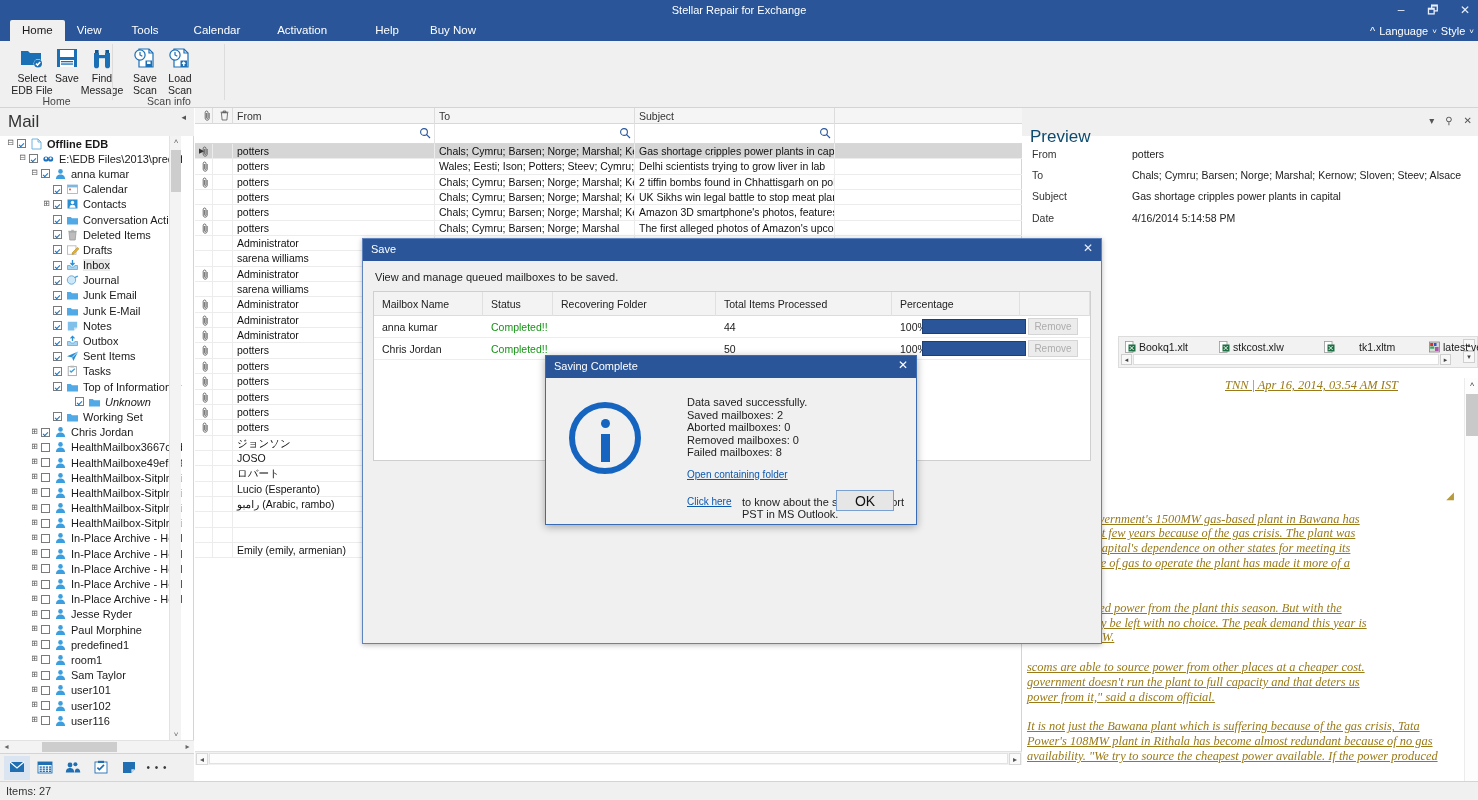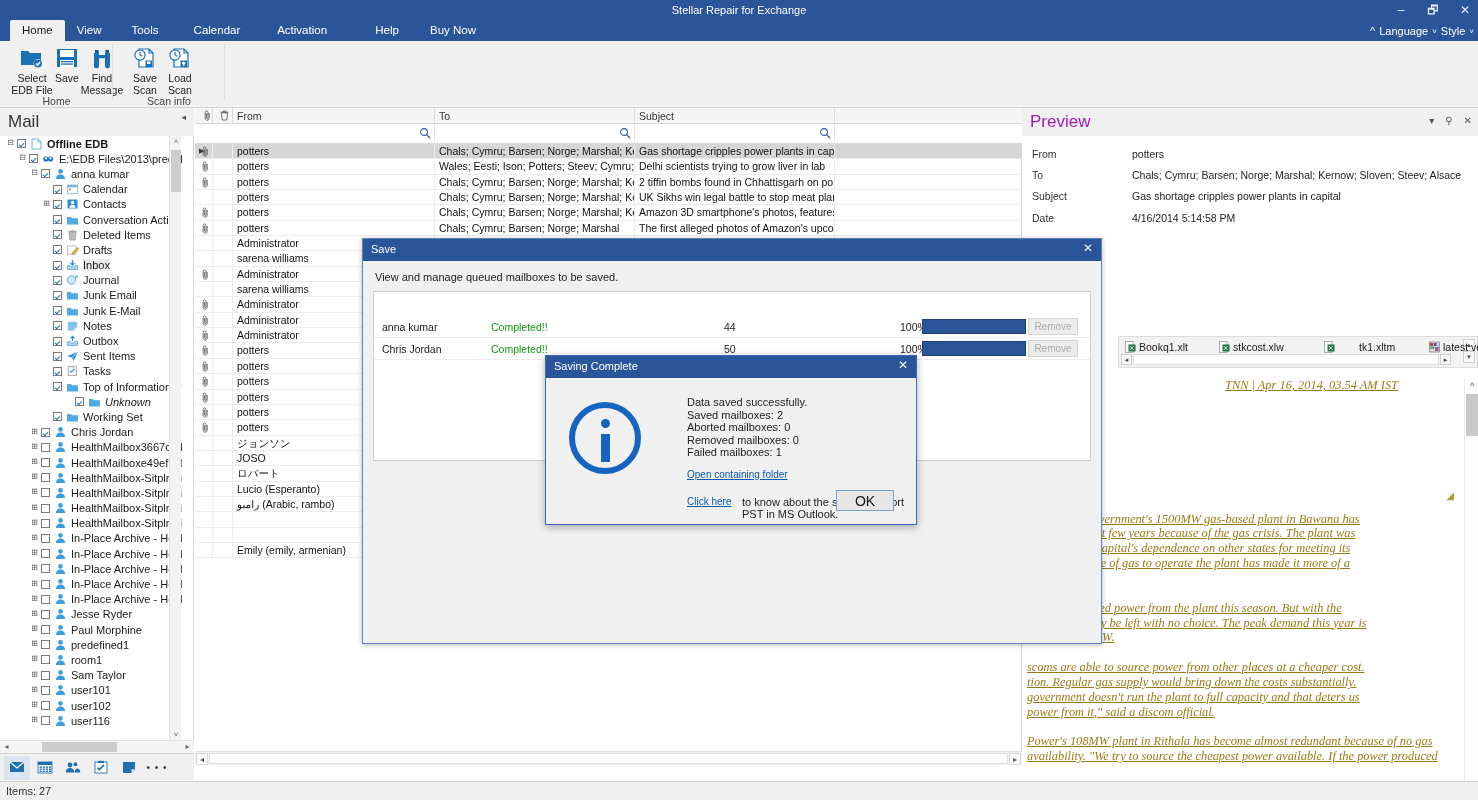--- a/index.html
+++ b/index.html
@@ -67,21 +67,21 @@
   .grow{position:relative;height:15.35px;border-bottom:1px solid #ececec;font-size:10.5px;color:#111;}
   .grow.selrow{background:#d6d6d6;}
   .gcell{position:absolute;top:0;height:15px;line-height:15px;padding-left:4px;overflow:hidden;white-space:nowrap;}
   .gcell.sepr{border-right:1px solid #ececec;}
   #ghscroll{position:absolute;left:0;bottom:0;width:827px;height:14px;background:#f1f1f1;border-top:1px solid #e0e0e0;display:flex;align-items:center;}
   #ghscroll .ar{width:12px;height:12px;text-align:center;line-height:12px;font-size:8px;color:#555;border:1px solid #d8d8d8;background:#fafafa;margin:0 1px;}
   #ghscroll .track{flex:1;height:11px;background:#fdfdfd;border:1px solid #e2e2e2;}
   
   #preview{position:absolute;left:1022px;top:108px;width:456px;height:673px;background:#fff;}
   #pvhdr{position:absolute;left:0;top:0;width:456px;height:28px;background:#f0f0f0;}
-  #pvhdr .t{position:absolute;left:8px;top:4px;font-size:17px;color:#a21caf;font-weight:300;}
+  #pvhdr .t{position:absolute;left:8px;top:19px;font-size:17px;color:#0c4a6e;font-weight:300;}
   #pvhdr .btns{position:absolute;right:6px;top:7px;display:flex;gap:11px;font-size:10px;color:#555;}
   .pvfield{position:absolute;font-size:10.5px;color:#222;}
   .pvlabel{left:10px;color:#333;}
   .pvval{left:110px;}
   #attbar{position:absolute;left:96px;top:228px;width:360px;height:32px;background:#f2f2f2;border:1px solid #dcdcdc;}
   .att{position:absolute;top:3px;height:14px;font-size:10.5px;display:flex;align-items:center;gap:3px;white-space:nowrap;overflow:hidden;}
   .attico{width:11px;height:12px;flex:0 0 auto;}
   #attscroll{position:absolute;left:2px;bottom:2px;width:330px;height:12px;display:flex;align-items:center;}
   #attscroll .ar{width:11px;height:11px;border:1px solid #cfcfcf;background:#f8f8f8;text-align:center;line-height:10px;font-size:7px;color:#444;}
   #attscroll .track{flex:1;height:11px;background:#fff;border:1px solid #dedede;margin:0 1px;}
@@ -998,41 +998,49 @@
       <div class="bodyline" style="padding-left: 5px;">ews for the past few years because of the gas crisis. The plant was</div>
       <div class="bodyline" style="padding-left: 5px;">olution to the capital's dependence on other states for meeting its</div>
       <div class="bodyline" style="padding-left: 5px;">d. But, shortage of gas to operate the plant has made it more of a</div>
       <div class="bodygap"></div>
       <div class="bodygap"></div>
       <div class="bodyline" style="padding-left: 5px;">e not yet sourced power from the plant this season. But with the</div>
       <div class="bodyline" style="padding-left: 5px;">rising, they may be left with no choice. The peak demand this year is</div>
       <div class="bodyline" style="padding-left: 5px;">e about 6200MW.</div>
       <div class="bodygap"></div>
       <div class="bodyline" style="padding-left: 5px;">scoms are able to source power from other places at a cheaper cost.</div>
-      <div class="bodyline" style="padding-left: 5px;">tion. Regular gas supply would bring down the costs substantially.</div>
       <div class="bodyline" style="padding-left: 5px;">government doesn't run the plant to full capacity and that deters us</div>
       <div class="bodyline" style="padding-left: 5px;">power from it," said a discom official.</div>
       <div class="bodygap"></div>
+      <div class="bodyline" style="padding-left: 5px;">It is not just the Bawana plant which is suffering because of the gas crisis, Tata</div>
       <div class="bodyline" style="padding-left: 5px;">Power's 108MW plant in Rithala has become almost redundant because of no gas</div>
       <div class="bodyline" style="padding-left: 5px;">availability. "We try to source the cheapest power available. If the power produced</div>
     </div>
   <div id="pvvscroll">
     <div class="ar" style="top:0">˄</div>
     <div class="thumb"></div>
   </div>
   <div id="pvmark">◢</div>
 </div>
 
 <div id="savedlg">
   <div class="dtitle">
     <div class="t">Save</div>
     <div class="x">✕</div>
   </div>
   <div class="dsub">View and manage queued mailboxes to be saved.</div>
   <div id="stable">
+    <div id="sthead">
+        <div class="sth" style="left: 0px; width: 109px;">Mailbox Name</div>
+        <div class="sth" style="left: 109px; width: 70px;">Status</div>
+        <div class="sth" style="left: 179px; width: 163px;">Recovering Folder</div>
+        <div class="sth" style="left: 342px; width: 176px;">Total Items Processed</div>
+        <div class="sth" style="left: 518px; width: 128px;">Percentage</div>
+        <div class="sth" style="left: 646px; width: 70px;"></div>
+      </div>
   <div class="strow" style="top: 24px;">
         <div class="std" style="left: 0px; width: 109px;">anna kumar</div>
         <div class="std ok" style="left: 109px; width: 70px;">Completed!!</div>
         <div class="std" style="left: 179px; width: 163px;"></div>
         <div class="std" style="left: 342px; width: 176px;">44</div>
         <div class="std" style="left: 518px; width: 30px;">100%</div>
         <div class="pbar" style="left: 548px; width: 104px;"></div>
         <div class="rmbtn" style="left: 654px;">Remove</div>
       </div>
       <div class="strow" style="top: 46px;">
@@ -1055,19 +1063,19 @@
   </div>
   <div id="infoicon">
     <div class="dot"></div>
       <div class="stem"></div>
   </div>
   <div id="msglines" style="position: absolute; left: 0px; top: 0px; width: 372px; height: 170px;">
       <div class="mline" style="top: 40px;">Data saved successfully.</div>
       <div class="mline" style="top: 52.6px;">Saved mailboxes: 2</div>
       <div class="mline" style="top: 65.2px;">Aborted mailboxes: 0</div>
       <div class="mline" style="top: 77.8px;">Removed mailboxes: 0</div>
-      <div class="mline" style="top: 90.4px;">Failed mailboxes: 1</div>
+      <div class="mline" style="top: 90.4px;">Failed mailboxes: 8</div>
     </div>
   <div class="mlink" style="top:113px">Open containing folder</div>
   <div class="mlink" style="top:140px">Click here</div>
   <div id="mtail" style="top:140px">to know about the steps to import PST in MS Outlook.</div>
   <div id="okbtn">OK</div>
 </div>
 
 </body></html>

